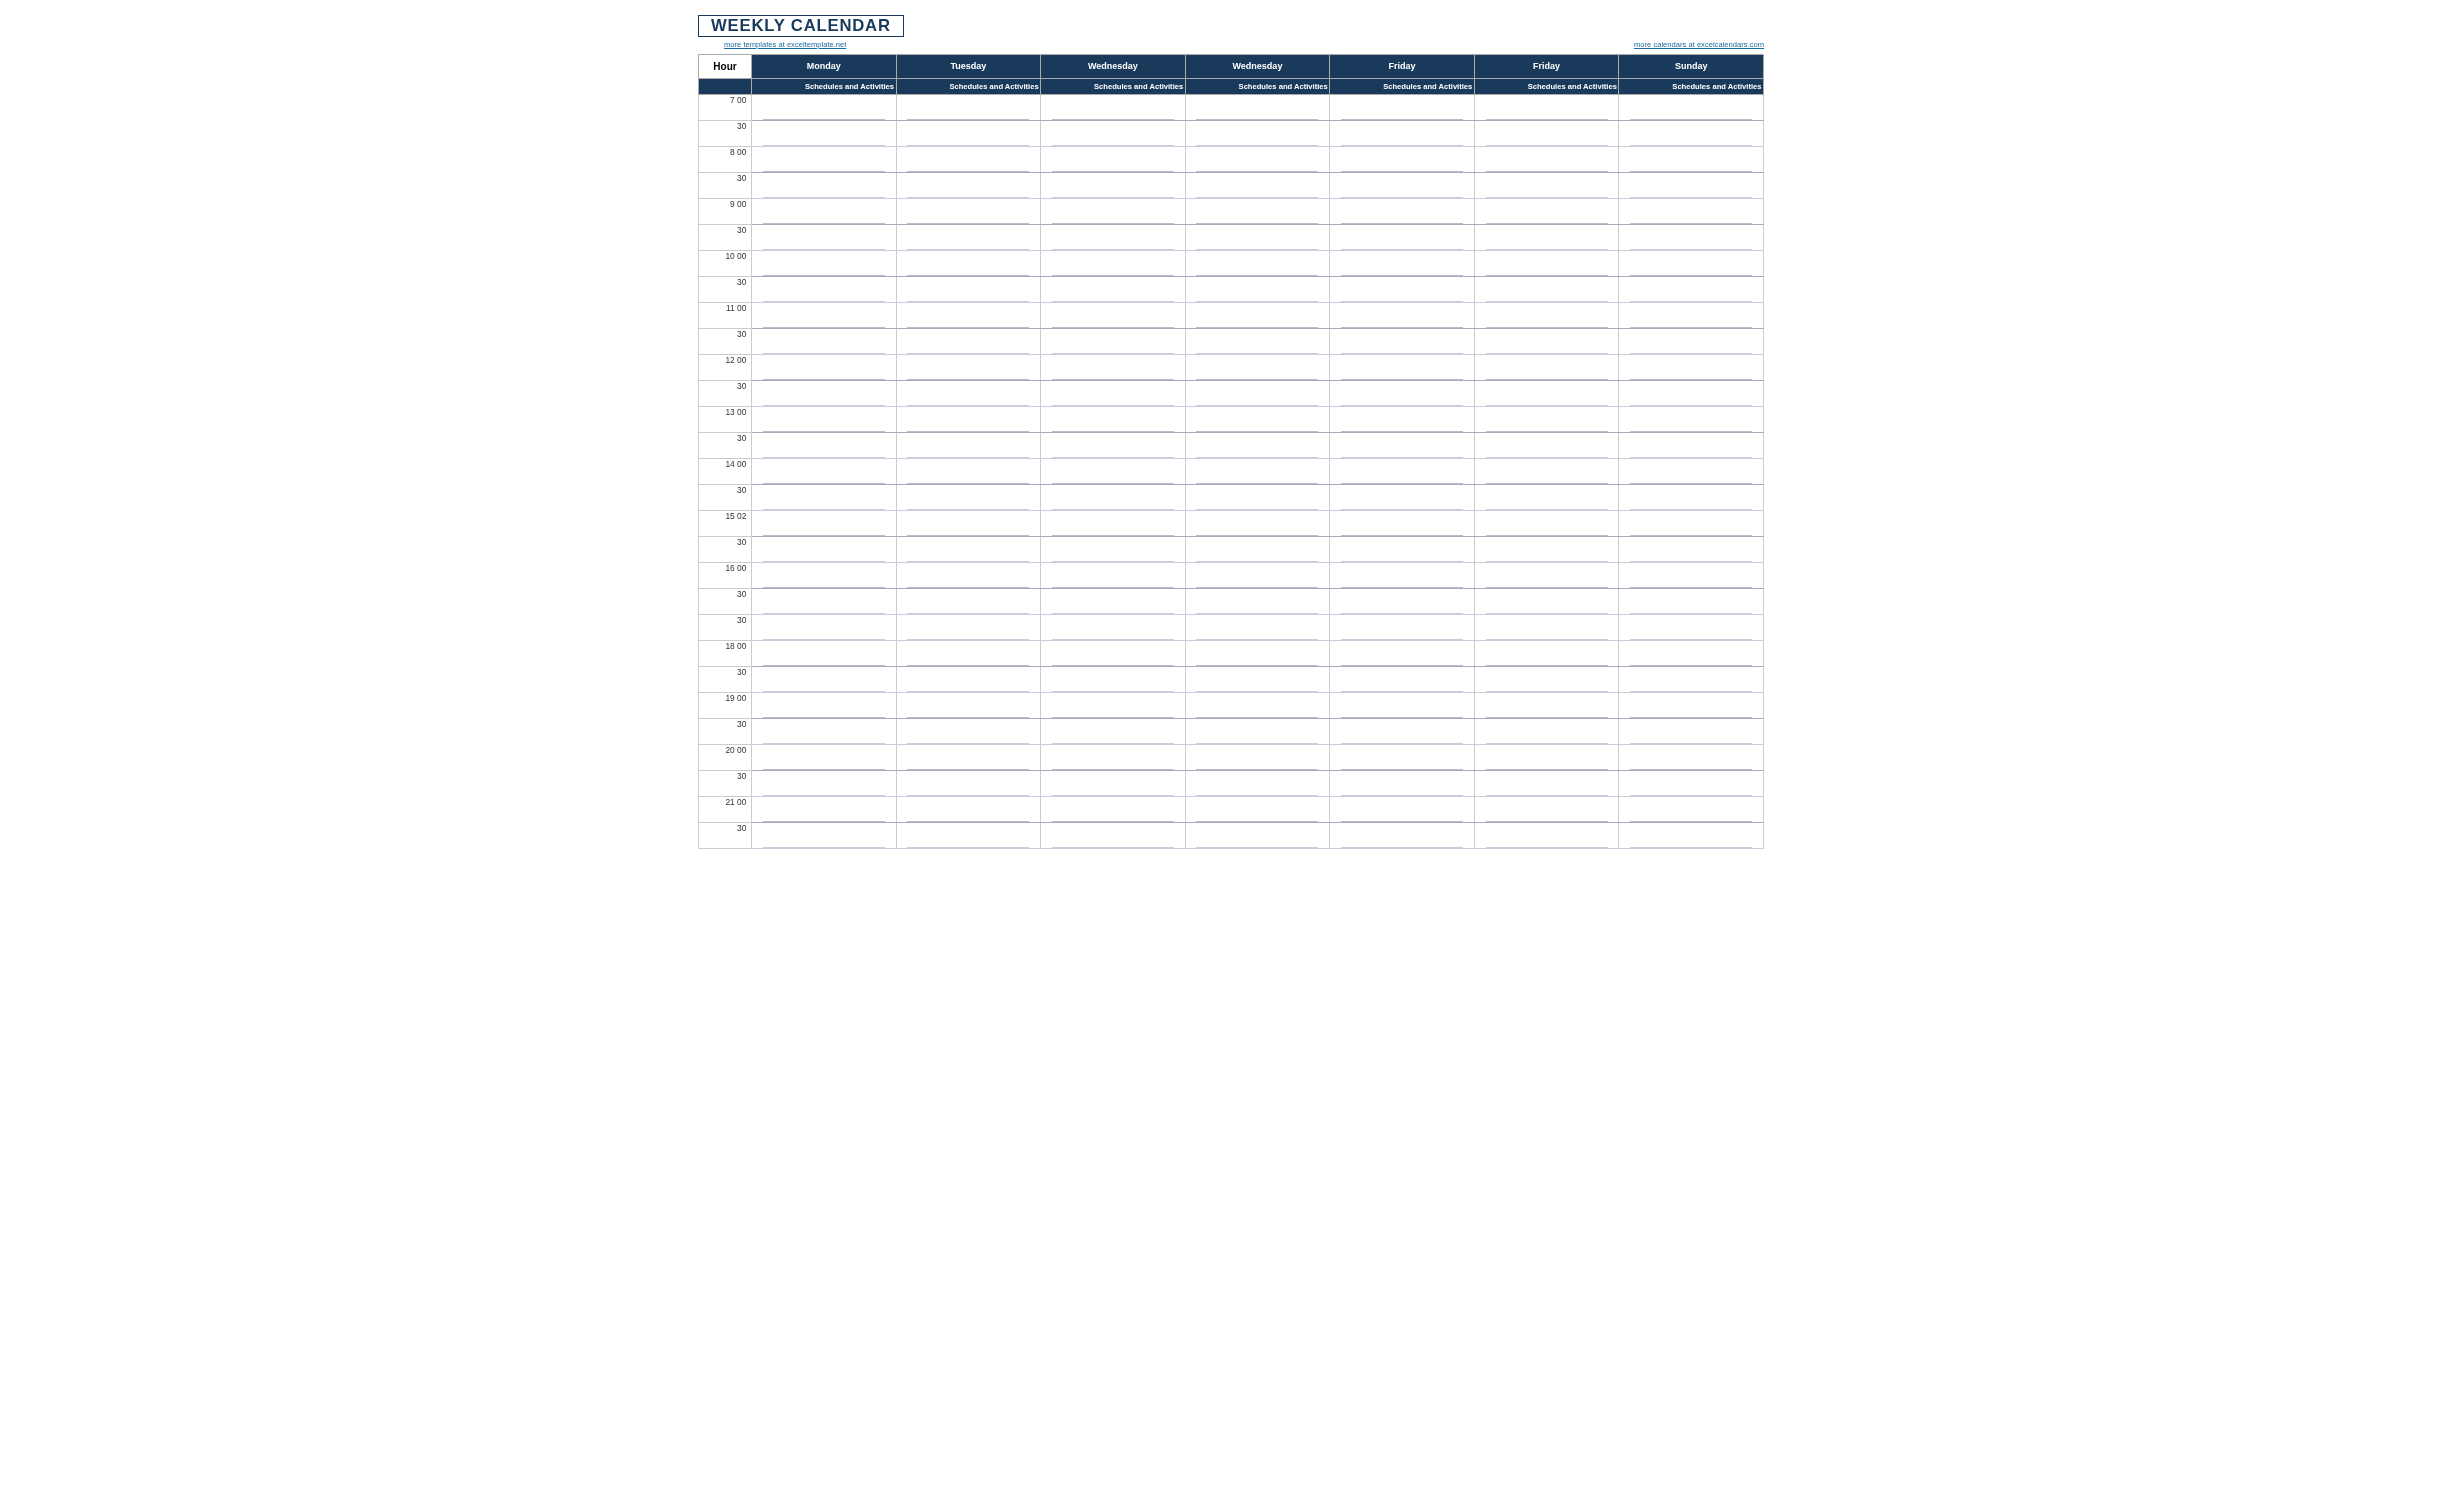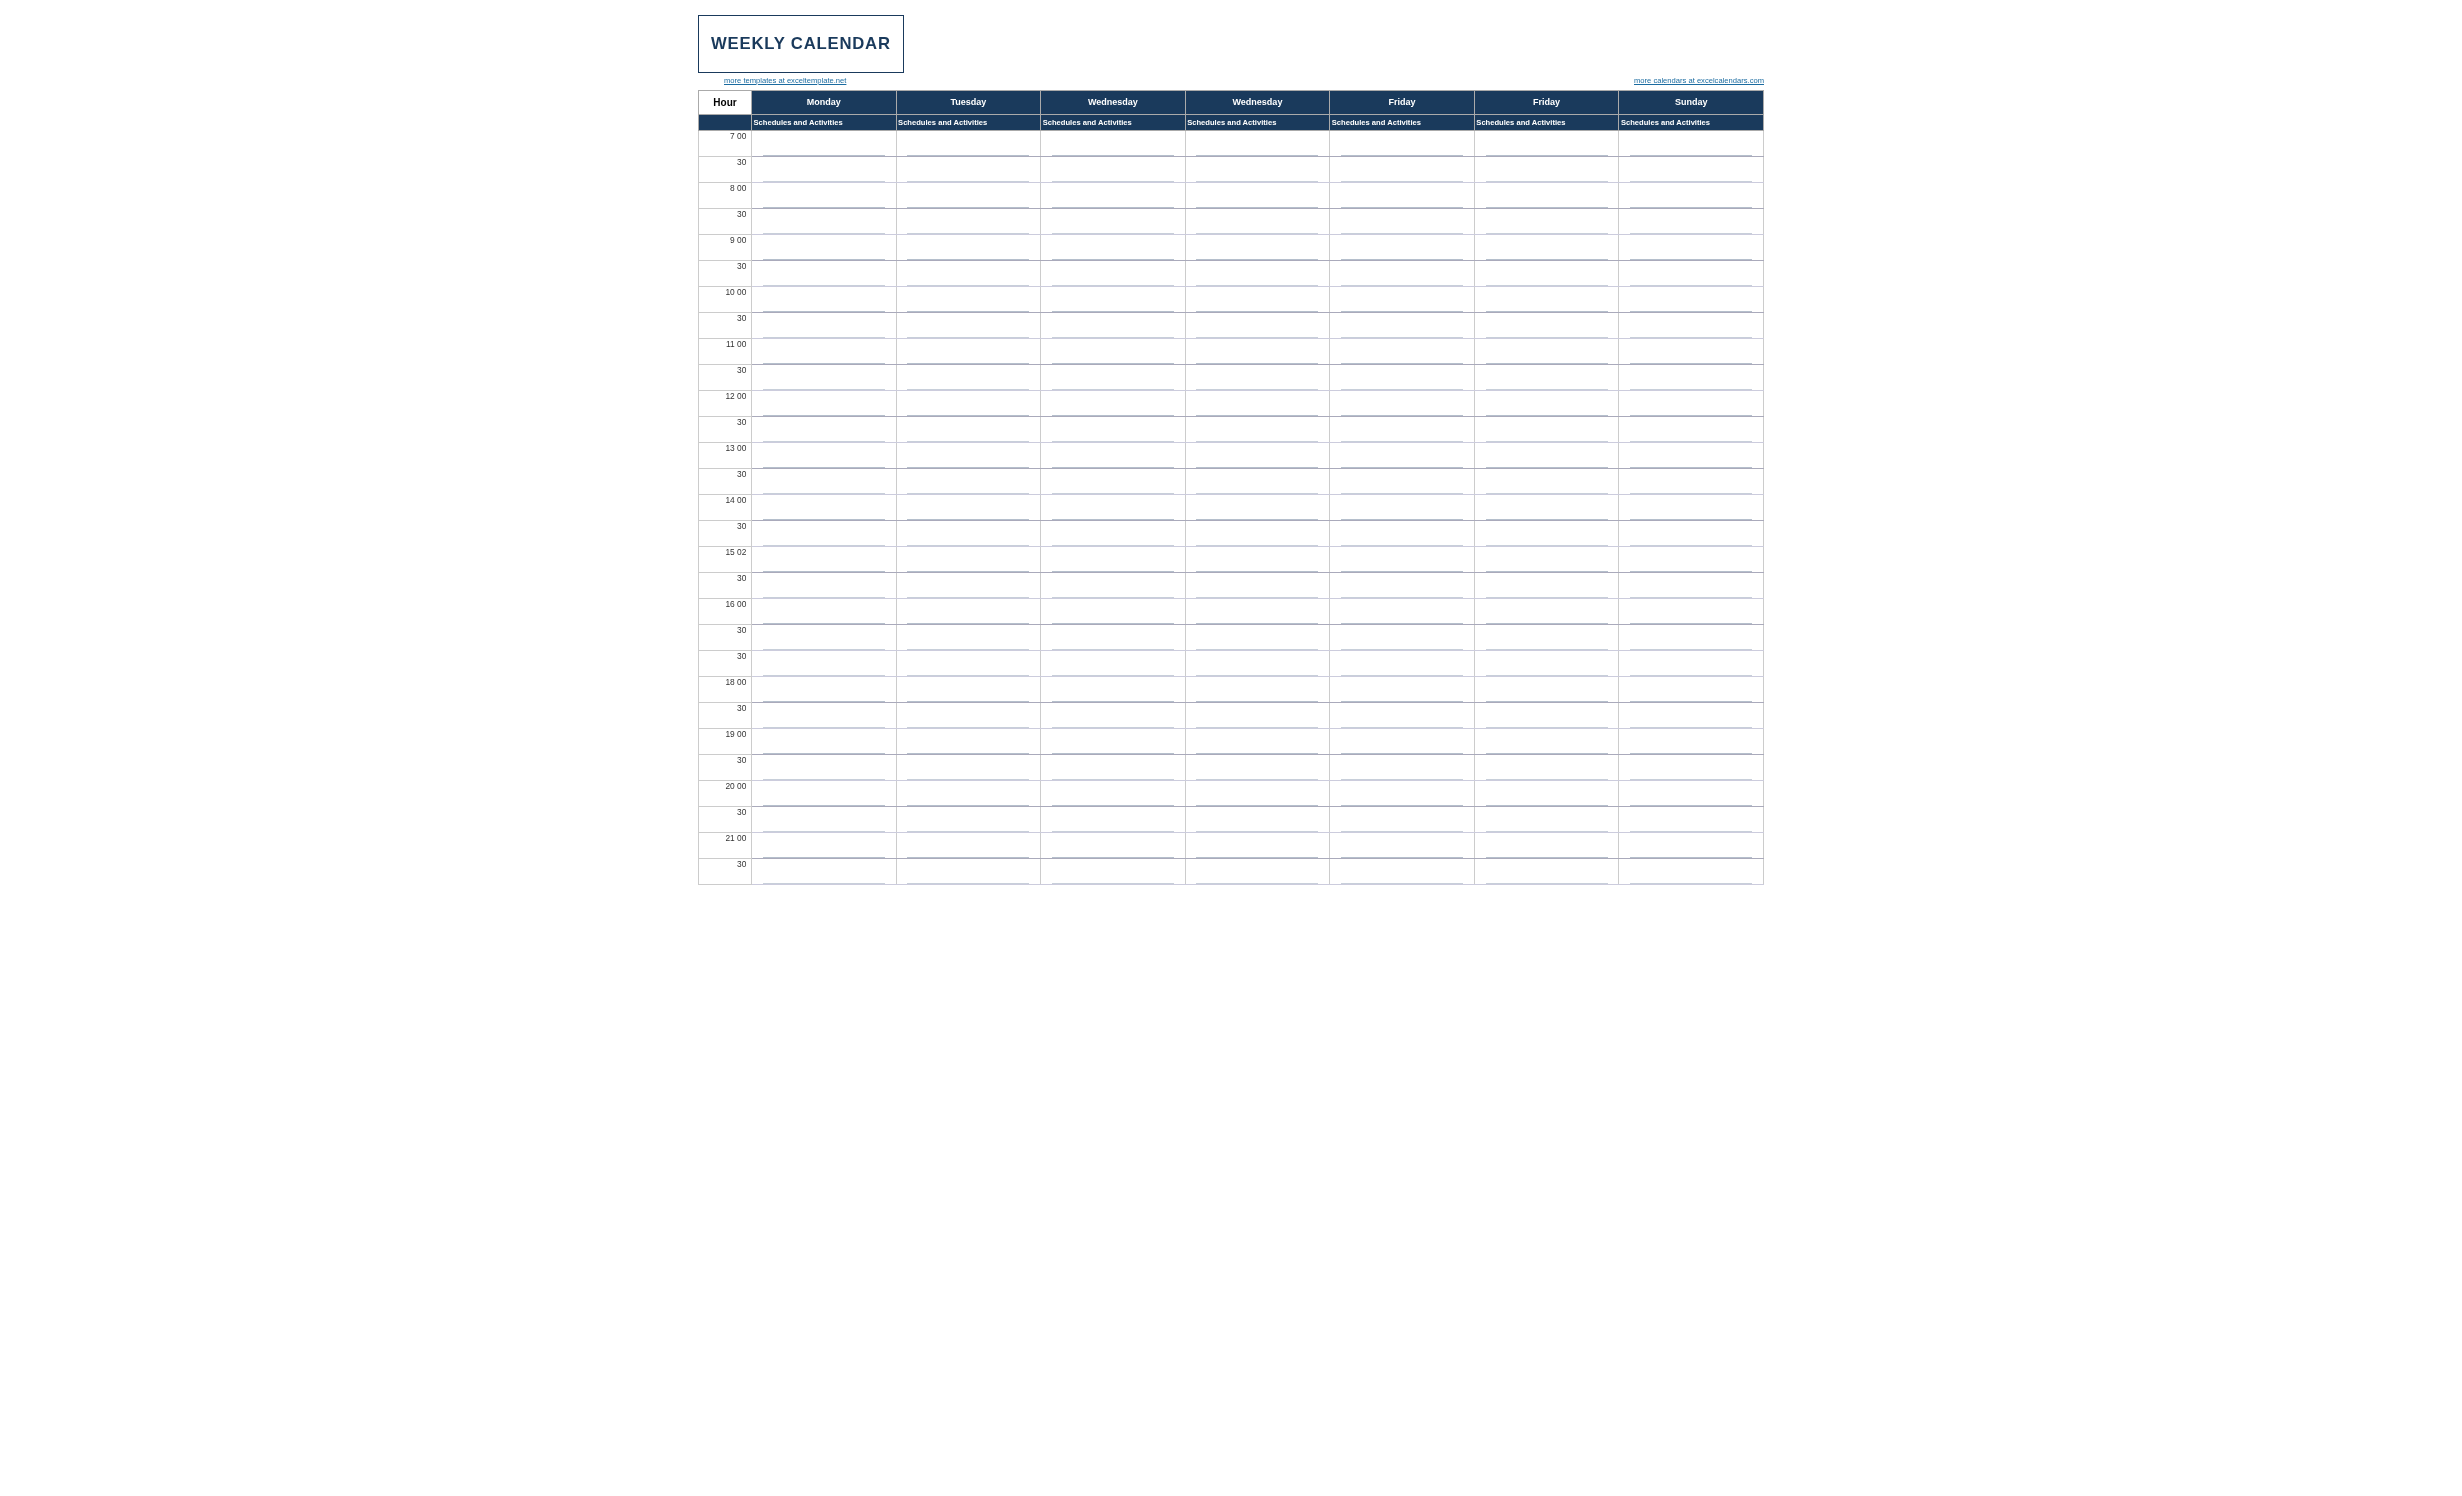--- a/index.html
+++ b/index.html
@@ -24,21 +24,21 @@
       display: flex;
       align-items: center;
       margin-bottom: 3px;
     }
 
     .page-title {
       font-size: 16.7px;
       font-weight: bold;
       color: #1a3a5c;
       border: 1.5px solid #1a3a5c;
-      padding: 18px 12px;
+      padding: 0 12px;
       letter-spacing: 0.8px;
     }
 
     .links-row {
       display: flex;
       justify-content: space-between;
       margin-bottom: 4.6px;
     }
 
     .link-text {
@@ -72,21 +72,21 @@
       font-size: 10px;
       border: 0.8px solid #aaa;
       vertical-align: middle;
     }
 
     .sub-header th {
       background: #1a3a5c;
       color: #fff;
       font-size: 7.6px;
       font-weight: bold;
-      text-align: left;
+      text-align: right;
       padding: 3px 1.5px;
       border: 0.8px solid #aaa;
     }
 
     .sub-header th.hour-sub {
       background: #1a3a5c;
     }
 
     .calendar-table td {
       border: 0.8px solid #ccc;

